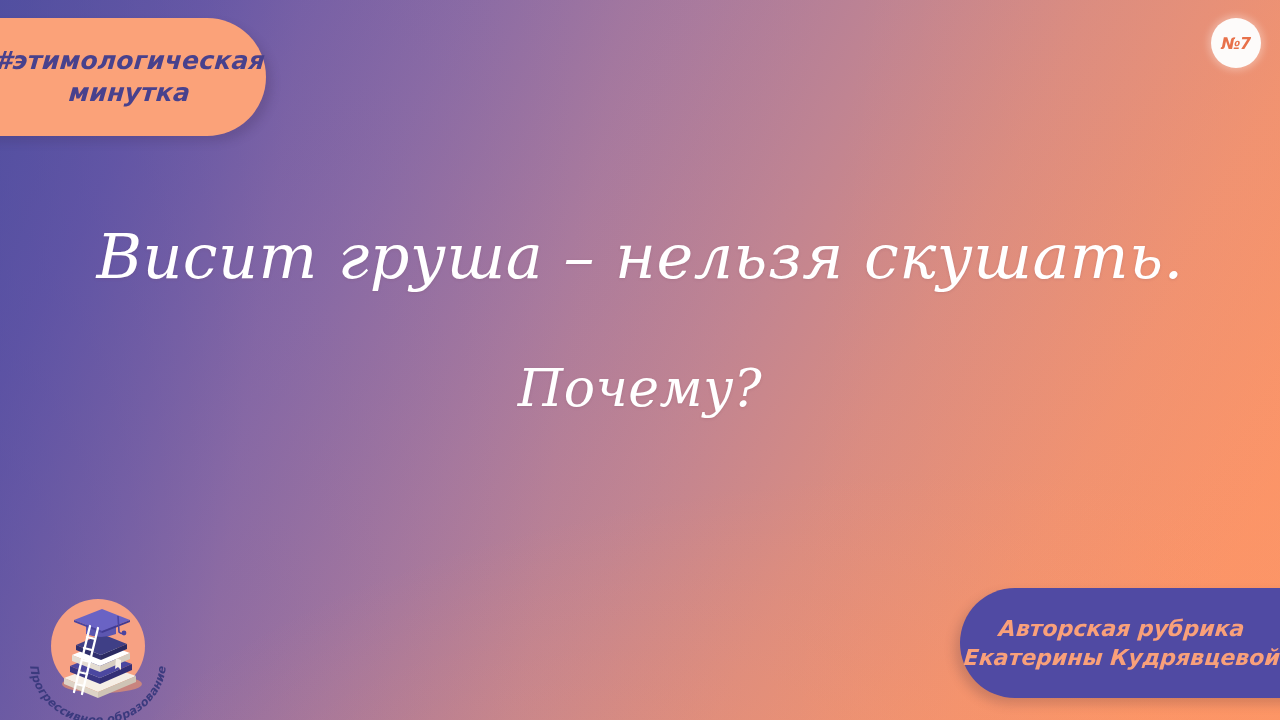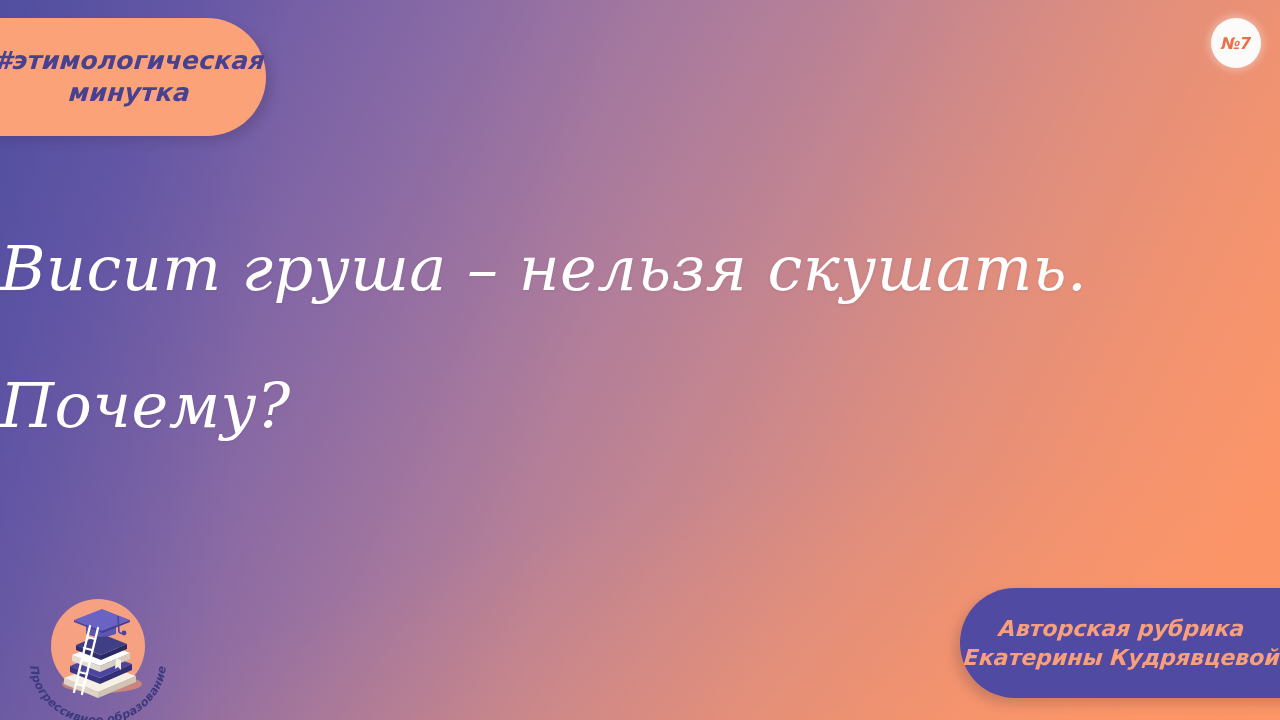--- a/index.html
+++ b/index.html
@@ -107,37 +107,37 @@
     font-family: "DejaVu Sans", sans-serif;
     font-weight: 700;
     font-size: 16px;
     font-style: italic;
     letter-spacing: -0.5px;
   }
 
   
   #riddle {
     left: 0;
-    top: 236px;
+    top: 224px;
     width: 1280px;
-    text-align: left;
+    text-align: center;
   }
   #riddle .riddle-line {
     color: #ffffff;
     font-family: "DejaVu Serif", "Liberation Serif", serif;
     font-style: italic;
     font-weight: 400;
     font-size: 62px;
     line-height: 1.05;
     letter-spacing: 0.5px;
     text-shadow: 0 1px 3px rgba(120,70,90,0.18);
   }
   #riddle .riddle-line.q {
     margin-top: 72px;
-    font-size: 62px;
+    font-size: 52px;
     font-style: italic;
   }
 
   
   #author-badge {
     right: -34px;
     top: 588px;
     width: 354px;
     height: 110px;
     background: #504aa3;

